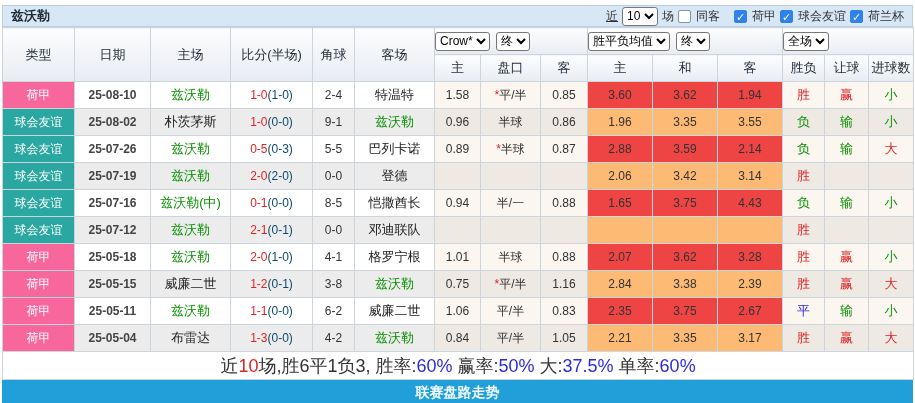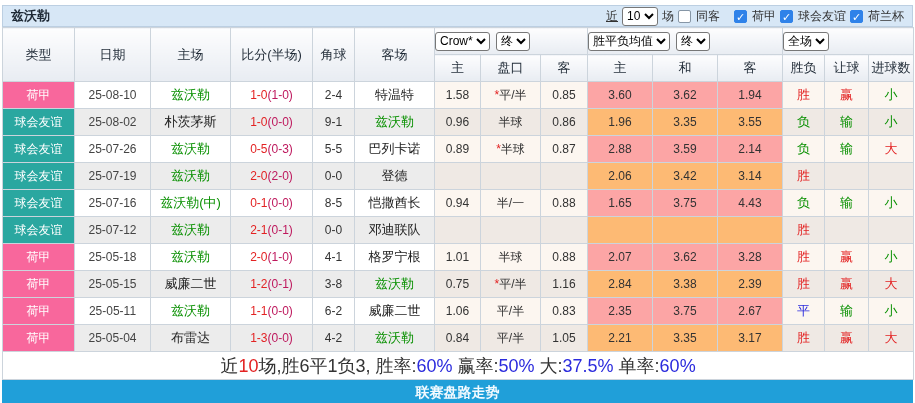--- a/index.html
+++ b/index.html
@@ -21,31 +21,31 @@
 
   
   table{border-collapse:collapse;table-layout:fixed;width:911px;font-size:12px;color:#333;}
   th,td{border:1px solid #ccd4dc;text-align:center;padding:0;height:26px;
     overflow:hidden;white-space:nowrap;}
   thead th{background:linear-gradient(#fdfdfe,#e8ecf2);font-weight:normal;font-size:13px;color:#1f2a36;}
   .hsel{display:flex;justify-content:flex-start;align-items:center;gap:6px;}
 
   tr.odd  td{background:#ffffff;}
   tr.even td{background:#ececec;}
-  tr.odd  td.avg{background:#fca5a5;}
+  tr.odd  td.avg{background:#ef4444;}
   tr.even td.avg{background:#fdba74;}
   tr.odd  td.crow, tr.odd  td.res{background:#fcf6f0;}
   tr.even td.crow, tr.even td.res{background:#efe9e4;}
 
   td.type{color:#fff;font-size:12px;}
-  td.date{color:#444;}
+  td.date{color:#444;font-weight:bold;}
   td.team{font-size:13px;color:#222;}
   td.team.hl{color:#089000;}
   td.score .ft{color:#e32222;}
-  td.score .ht{color:#be185d;}
+  td.score .ht{color:#0c4a6e;}
   td.hcap .star{color:#e32222;}
   td.res{font-size:13px;}
 
   tr.summary td{background:#fff;height:27px;font-size:18px;color:#333;border-left:1px solid #ccd4dc;border-right:1px solid #ccd4dc;}
   .red{color:#e32222;} .blue{color:#2b2bdd;}
 
   .footerbar{background:#209fd9;height:25px;line-height:25px;text-align:center;
     color:#f2faff;font-weight:bold;font-size:14px;cursor:pointer;margin-top:0;}
 </style>
 </head>

